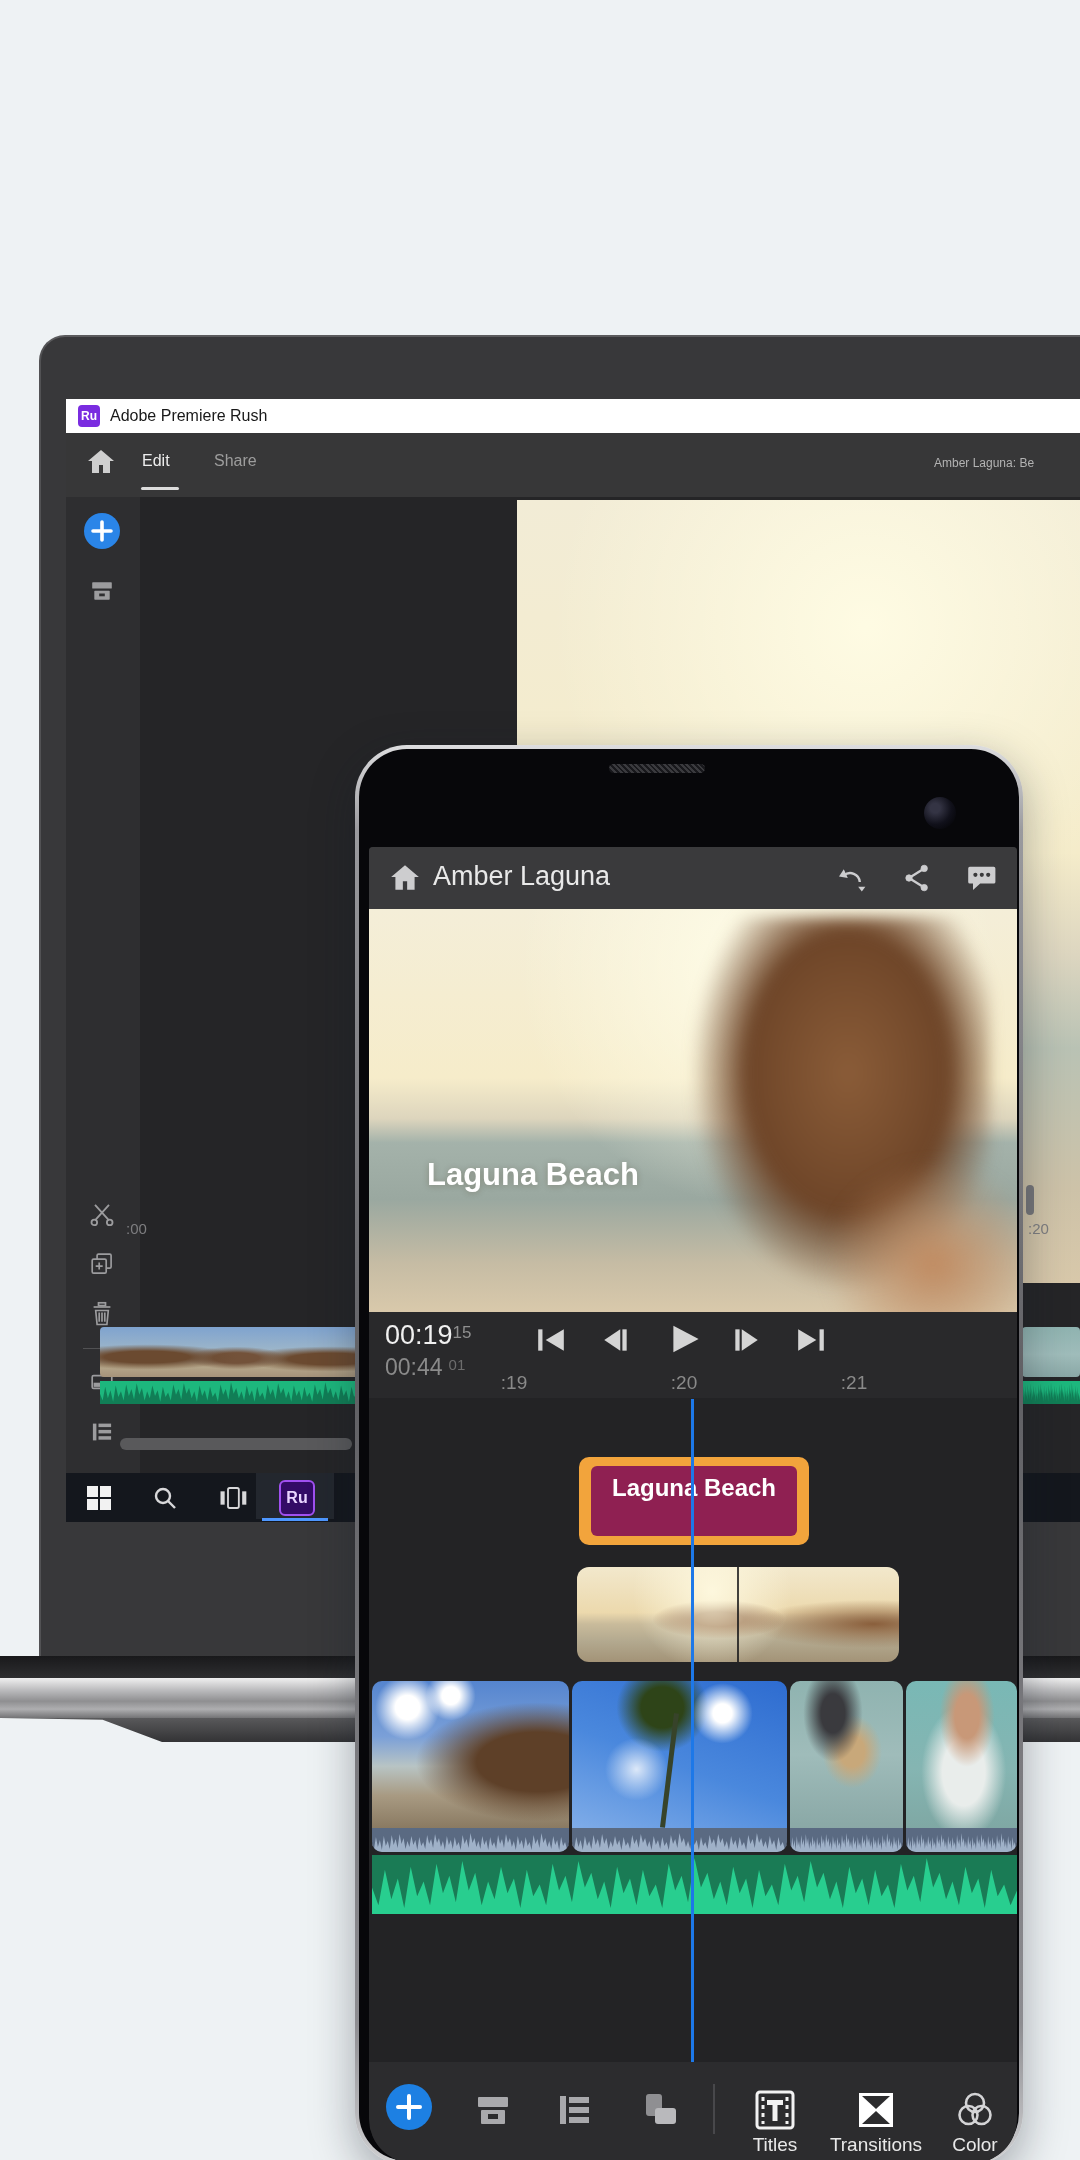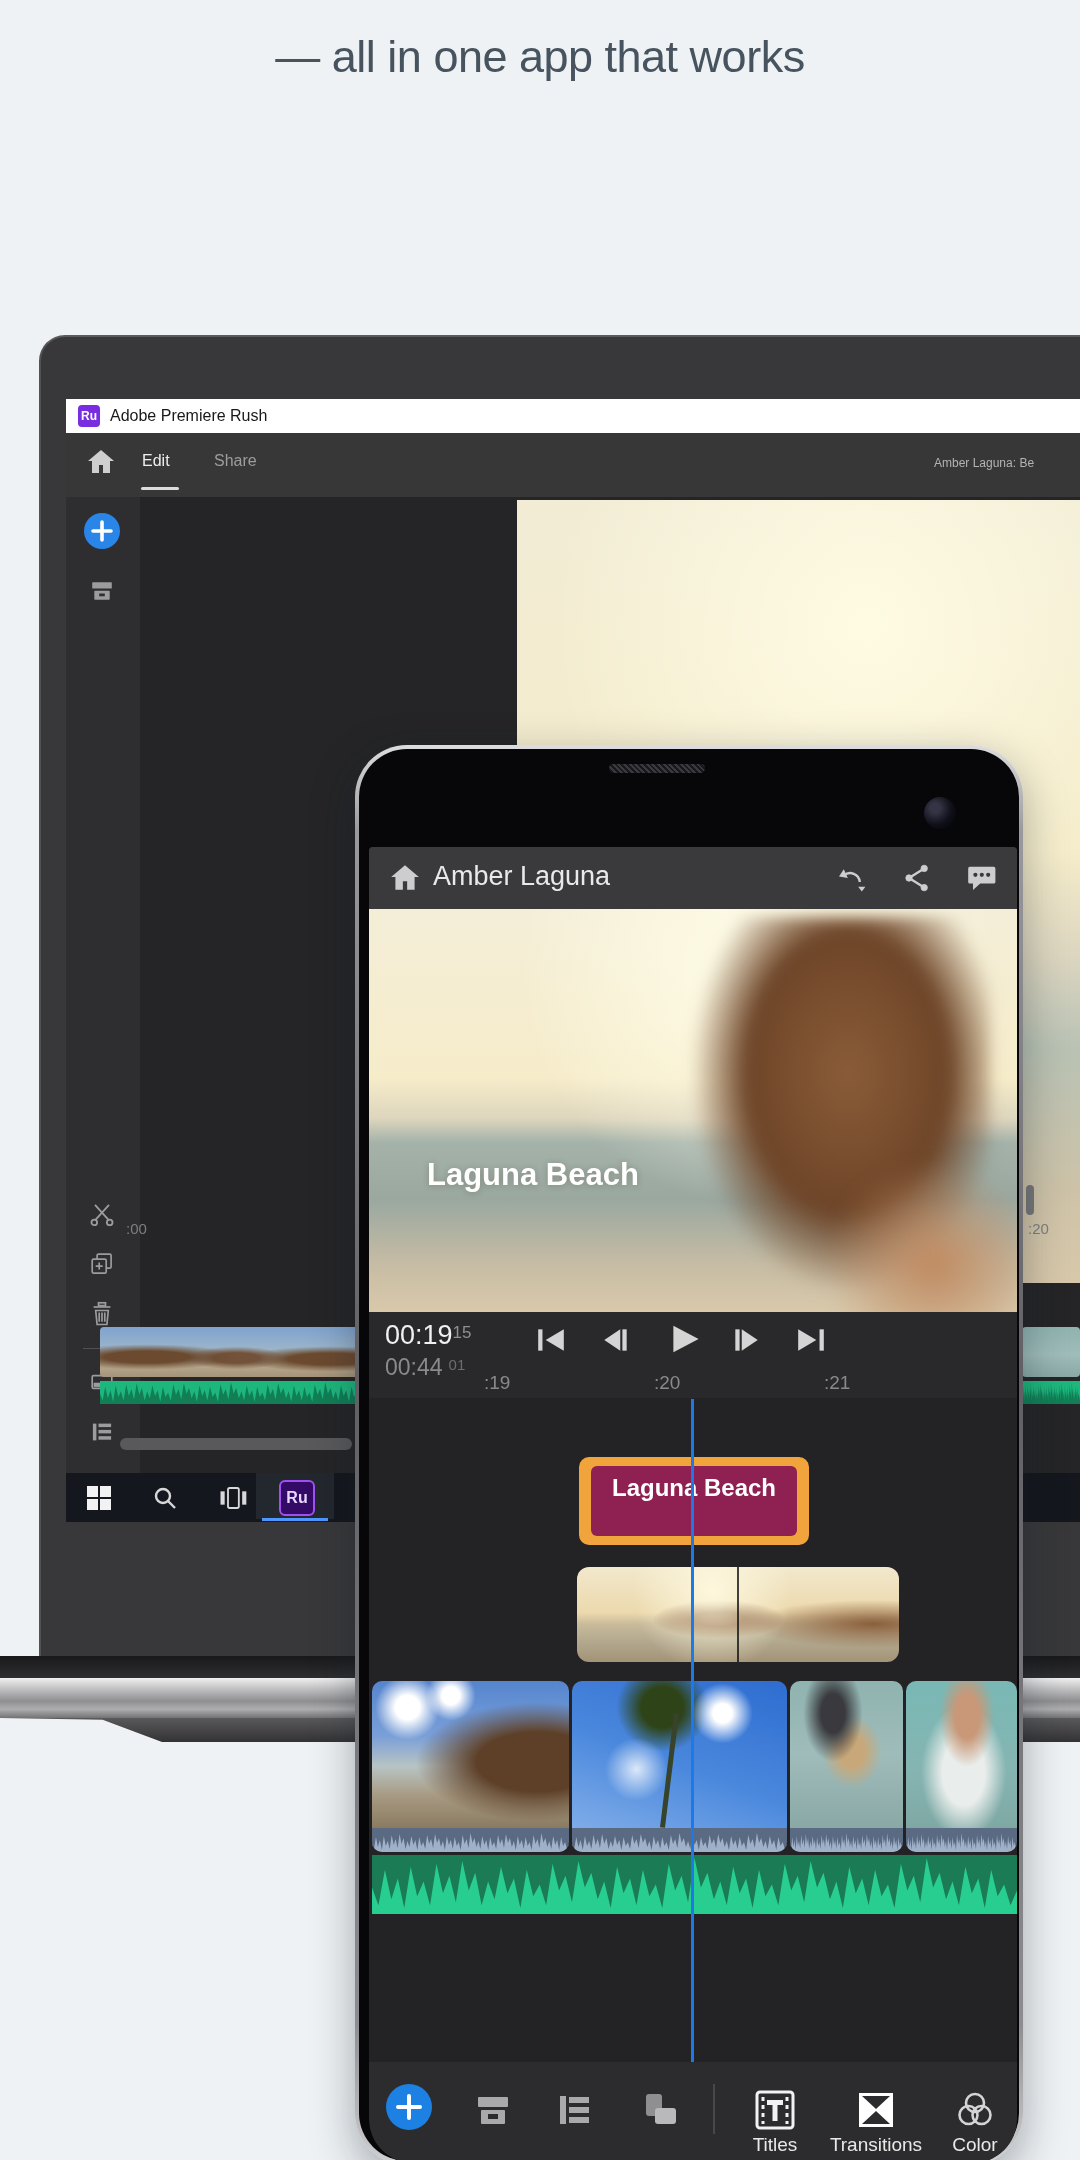--- a/index.html
+++ b/index.html
@@ -74,21 +74,21 @@
   .v-line1{position:absolute;left:58px;top:248px;font-size:31px;font-weight:bold;color:#fff;
     text-shadow:0 1px 6px rgba(60,40,10,.25);}
   .v-line2{position:absolute;left:56px;top:288px;font-size:45px;font-style:italic;color:#fdfdfa;
     text-shadow:0 1px 6px rgba(60,40,10,.25);}
   .p-transport{position:absolute;left:0;top:465px;width:648px;height:86px;background:#29292b;}
   .tc-main{position:absolute;left:16px;top:8px;font-size:27px;color:#f0f0f0;}
   .tc-main .fr{font-size:17px;color:#8f8f8f;position:relative;top:-6px;margin-left:0;}
   .tc-dur{position:absolute;left:16px;top:42px;font-size:23px;color:#8a8a8a;}
   .tc-dur .fr{font-size:15px;color:#6d6d6d;position:relative;top:-5px;margin-left:6px;}
   .tr-btn{position:absolute;top:12px;width:32px;height:32px;color:#d4d4d4;}
-  .ruler-tick{position:absolute;top:60px;width:60px;text-align:left;font-size:19px;color:#8a8a8a;}
+  .ruler-tick{position:absolute;top:60px;width:60px;text-align:center;font-size:19px;color:#8a8a8a;}
   .playhead{position:absolute;left:322px;top:552px;width:3px;height:663px;background:#1d78e8;z-index:6;}
   .title-clip{position:absolute;left:210px;top:610px;width:230px;height:88px;border-radius:10px;background:#f2a43c;z-index:3;}
   .title-clip-inner{position:absolute;left:12px;top:9px;right:12px;bottom:9px;border-radius:6px;background:#8f2052;
     text-align:center;color:#fff;font-weight:bold;font-size:24px;padding-top:8px;box-sizing:border-box;}
   .overlay-clip{position:absolute;left:208px;top:720px;width:322px;height:95px;border-radius:12px;overflow:hidden;z-index:3;
     background:radial-gradient(circle at 42% 26%,rgba(255,250,225,.9) 0%,rgba(255,245,205,0) 40%),
       radial-gradient(ellipse at 44% 55%,#8a5f3c 0%,#8a5f3c 10%,rgba(0,0,0,0) 26%),
       radial-gradient(ellipse at 92% 60%,#8a5f3c 0%,rgba(0,0,0,0) 30%),
       linear-gradient(180deg,#f2e8cc 0%,#ecd9ad 48%,#c9bb9b 60%,#b3a98f 78%,#a39377 100%);}
   .overlay-divider{position:absolute;left:160px;top:0;width:2px;height:100%;background:rgba(20,20,22,.8);}
@@ -127,21 +127,20 @@
   <defs>
     <symbol id="wf" viewBox="0 0 600 40" preserveAspectRatio="none">
       <polygon fill="currentColor" points="0,40 0,22 6,34 12,10 18,30 24,16 30,36 36,8 42,28 48,18 54,34 60,6 66,26 72,14 78,32 84,4 90,24 96,12 102,34 108,18 114,30 120,8 126,26 132,16 138,36 144,10 150,28 156,20 162,34 168,6 174,24 180,14 186,32 192,4 198,22 204,12 210,30 216,18 222,36 228,8 234,26 240,16 246,34 252,10 258,28 264,20 270,36 276,6 282,24 288,14 294,32 300,2 306,22 312,12 318,30 324,18 330,34 336,8 342,26 348,16 354,36 360,10 366,28 372,20 378,34 384,6 390,24 396,14 402,32 408,4 414,22 420,12 426,30 432,18 438,36 444,8 450,26 456,16 462,34 468,10 474,28 480,20 486,36 492,6 498,24 504,14 510,32 516,2 522,22 528,12 534,30 540,18 546,34 552,8 558,26 564,16 570,36 576,10 582,28 588,20 594,34 600,24 600,40"></polygon>
     </symbol>
   </defs>
 </svg>
 
 <div id="canvas">
 
   <div class="headline">
-    <div>— all in one app that works</div>
   </div>
 
   <div class="laptop-lid"></div>
 
   <div class="win-titlebar"></div>
   <div class="ru-icon-small">Ru</div>
   <div class="win-title">Adobe Premiere Rush</div>
 
   <div class="app-toolbar"></div>
   <span class="abs" style="left:86px;top:447px;width:30px;height:30px;color:#cfcfcf">

